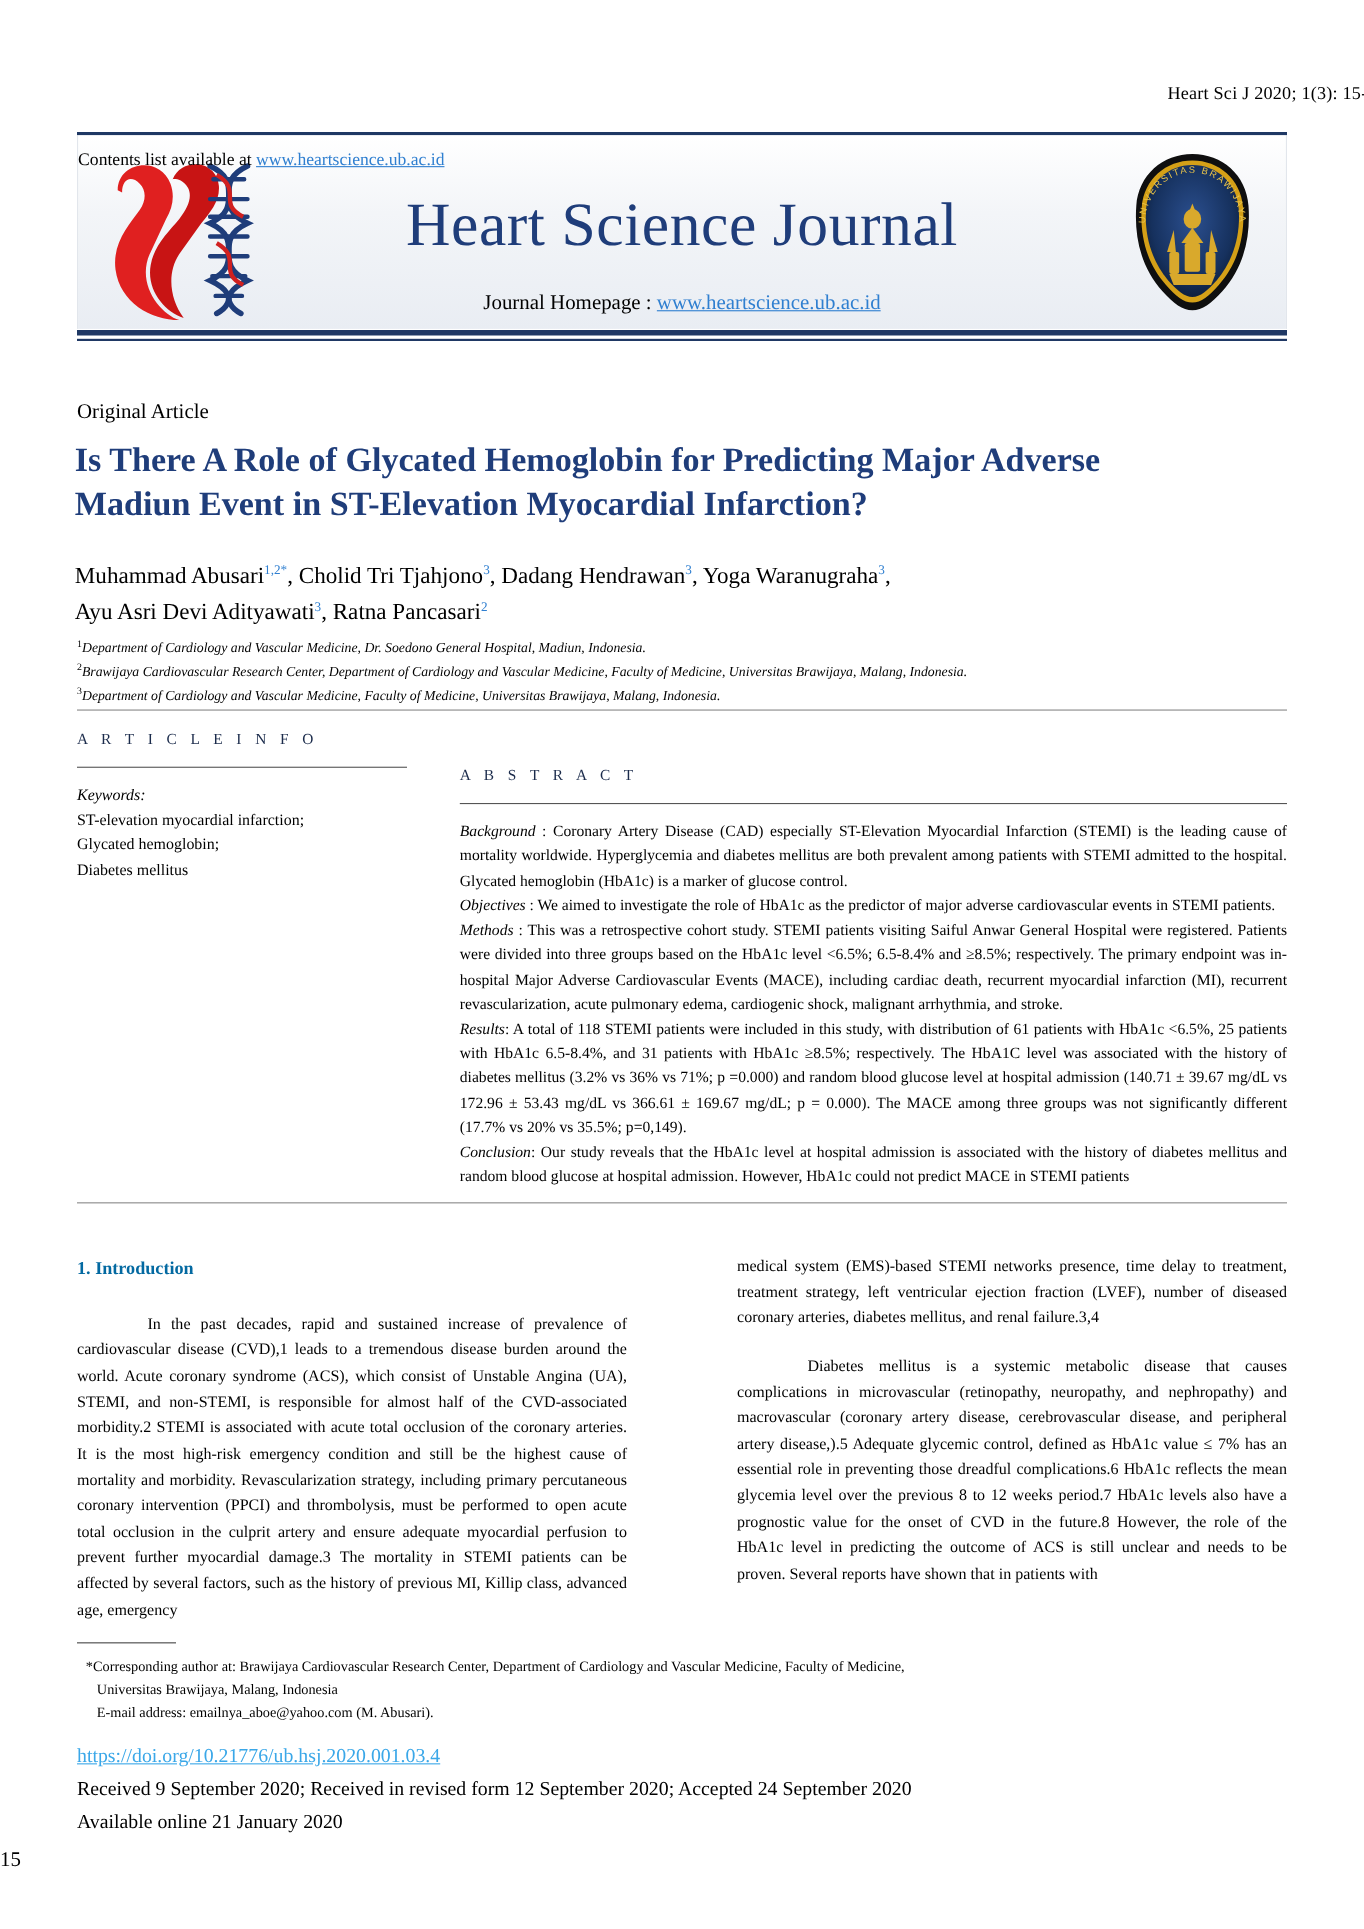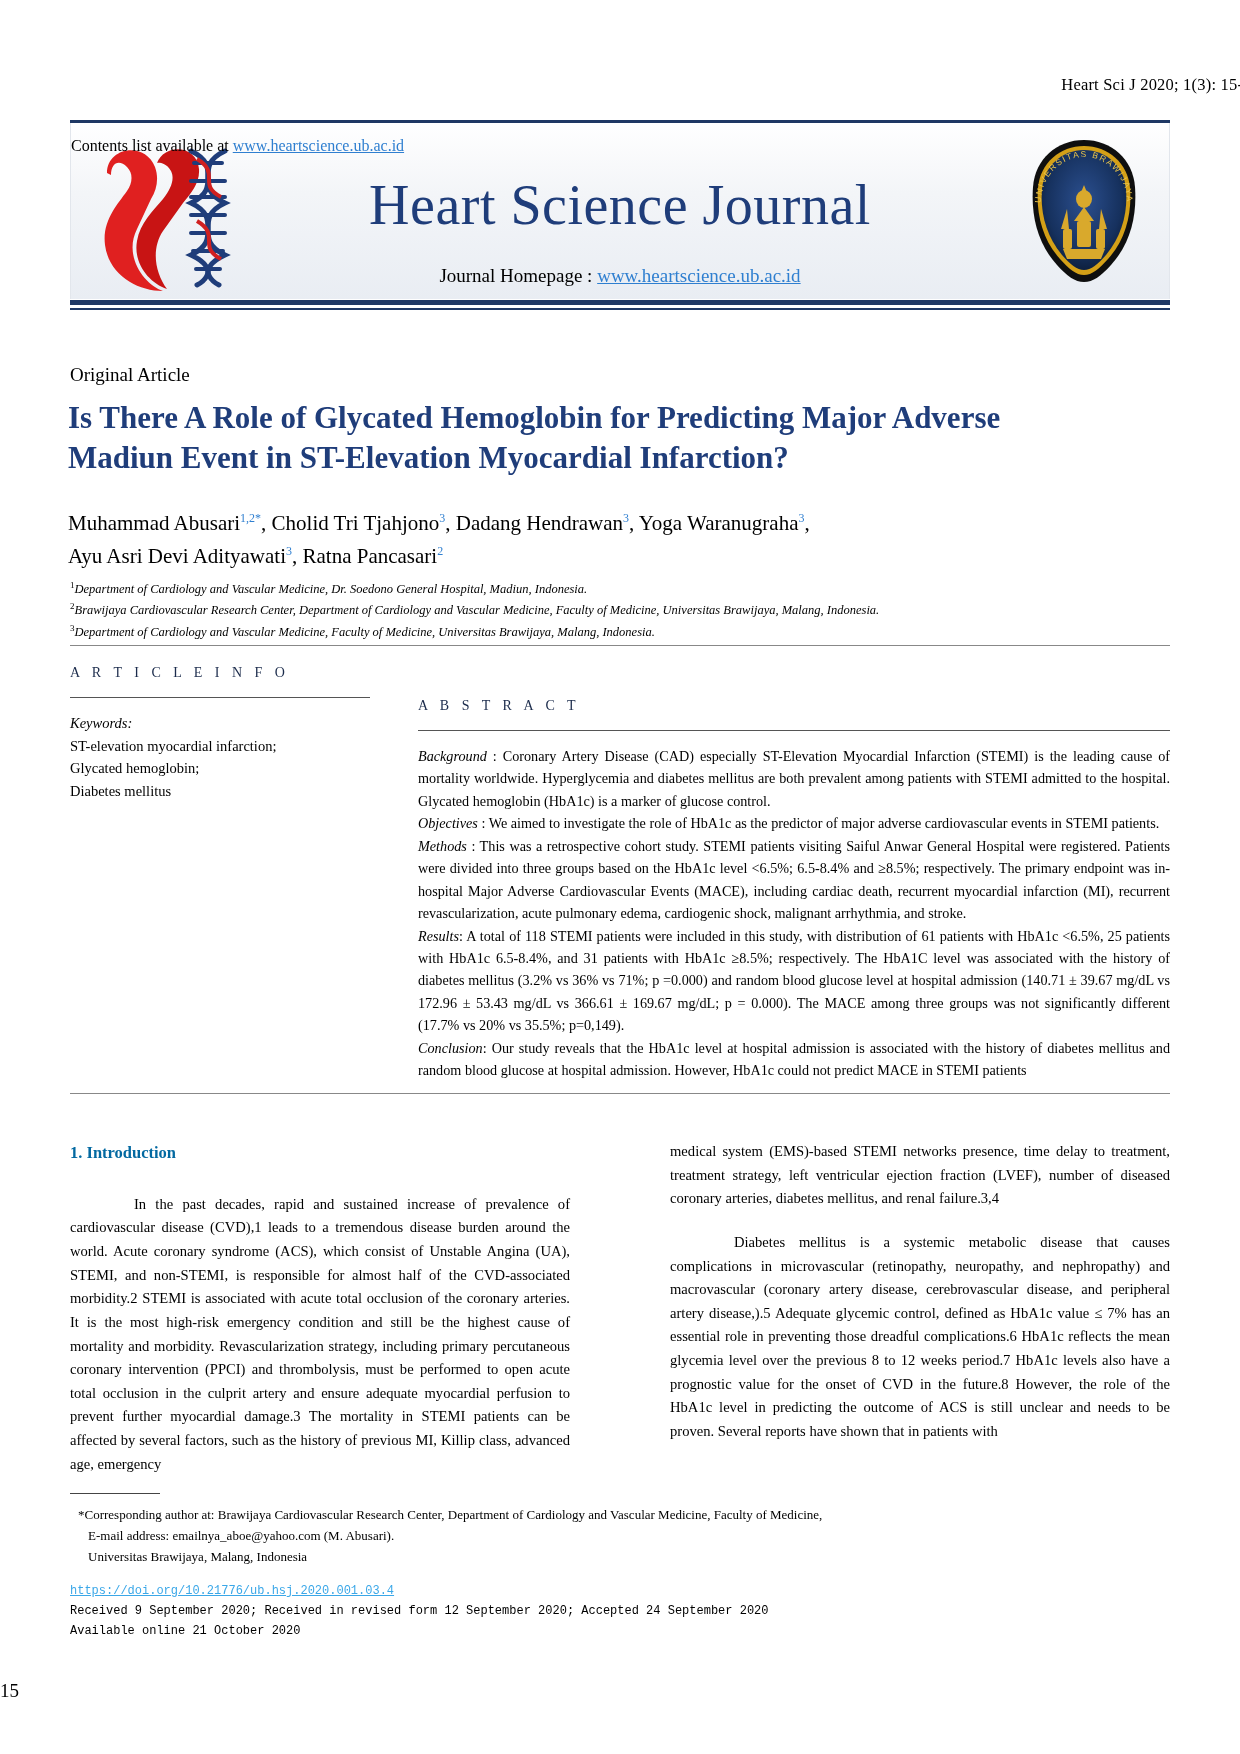--- a/index.html
+++ b/index.html
@@ -234,23 +234,22 @@
     width: 1000px;
     font-size: 13px;
     line-height: 1.62;
   }
   .footnote .ind { padding-left: 10px; display: block; }
   .doi-block {
     position: absolute;
     top: 1582px;
     left: 70px;
     width: 1000px;
-    font-size: 12px;
+    font-size: 18px;
     line-height: 1.66;
-    font-family: Liberation Mono, monospace;
   }
   .doi-link { color: #3aa7e8; }
   .page-num {
     position: absolute;
     top: 1680px;
     left: 0;
     width: 100%;
     text-align: left;
     font-size: 19px;
   }
@@ -370,25 +369,25 @@
     </div>
     <div class="col right">
       <p style="text-indent:0">medical system (EMS)-based STEMI networks presence, time delay to treatment, treatment strategy, left ventricular ejection fraction (LVEF), number of diseased coronary arteries, diabetes mellitus, and renal failure.3,4</p>
       <p>Diabetes mellitus is a systemic metabolic disease that causes complications in microvascular (retinopathy, neuropathy, and nephropathy) and macrovascular (coronary artery disease, cerebrovascular disease, and peripheral artery disease,).5 Adequate glycemic control, defined as HbA1c value ≤ 7% has an essential role in preventing those dreadful complications.6 HbA1c reflects the mean glycemia level over the previous 8 to 12 weeks period.7 HbA1c levels also have a prognostic value for the onset of CVD in the future.8 However, the role of the HbA1c level in predicting the outcome of ACS is still unclear and needs to be proven. Several reports have shown that in patients with</p>
     </div>
   </div>
 
   <div class="foot-rule"></div>
   <div class="footnote">
     <div>*Corresponding author at: Brawijaya Cardiovascular Research Center, Department of Cardiology and Vascular Medicine, Faculty of Medicine,</div>
+    <div class="ind">Universitas Brawijaya, Malang, Indonesia</div>
     <div class="ind">E-mail address: emailnya_aboe@yahoo.com (M. Abusari).</div>
-    <div class="ind">Universitas Brawijaya, Malang, Indonesia</div>
   </div>
 
   <div class="doi-block">
     <div><a class="doi-link" href="#">https://doi.org/10.21776/ub.hsj.2020.001.03.4</a></div>
     <div>Received 9 September 2020; Received in revised form 12 September 2020; Accepted 24 September 2020</div>
-    <div>Available online 21 October 2020</div>
+    <div>Available online 21 January 2020</div>
   </div>
 
   <div class="page-num">15</div>
 
 </div>
 
 </body></html>

